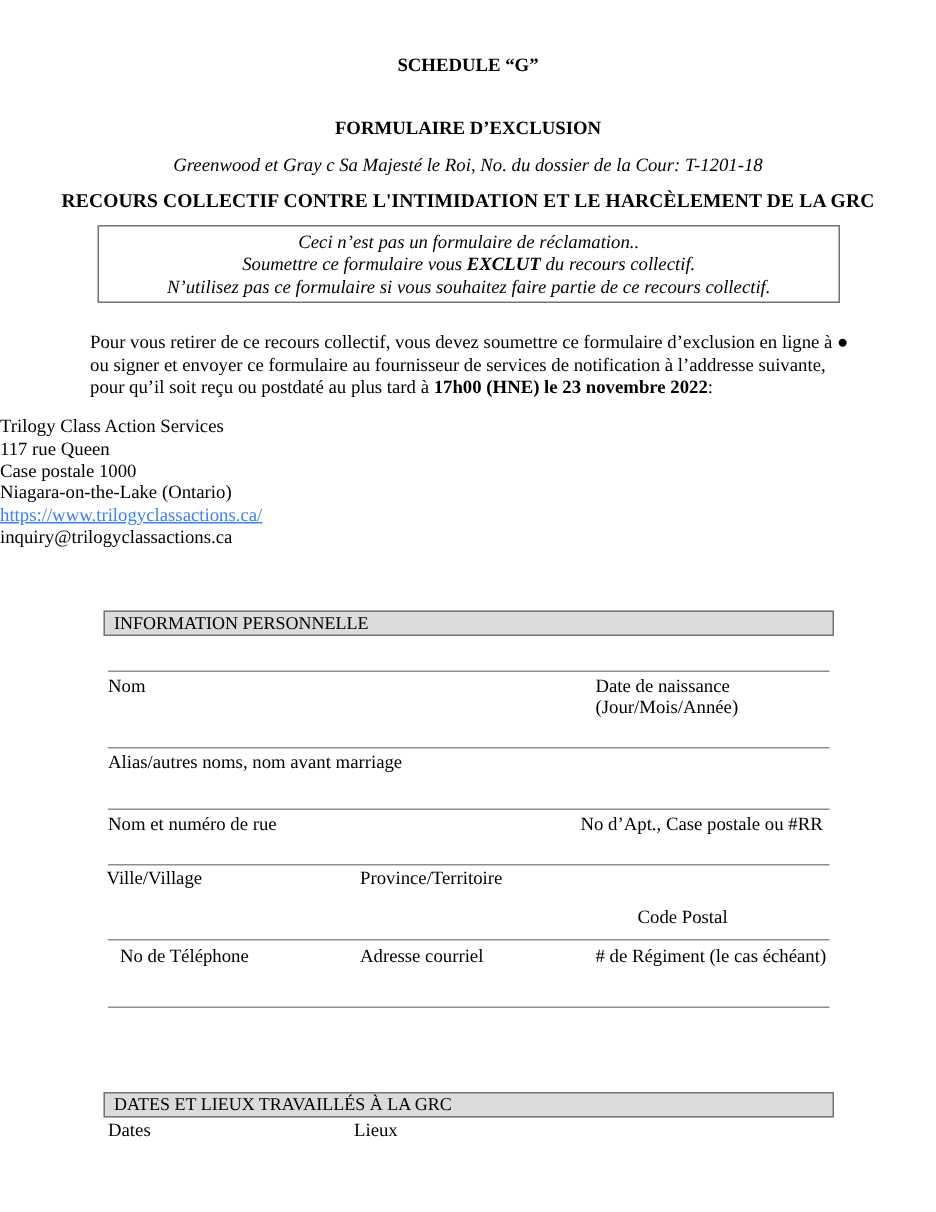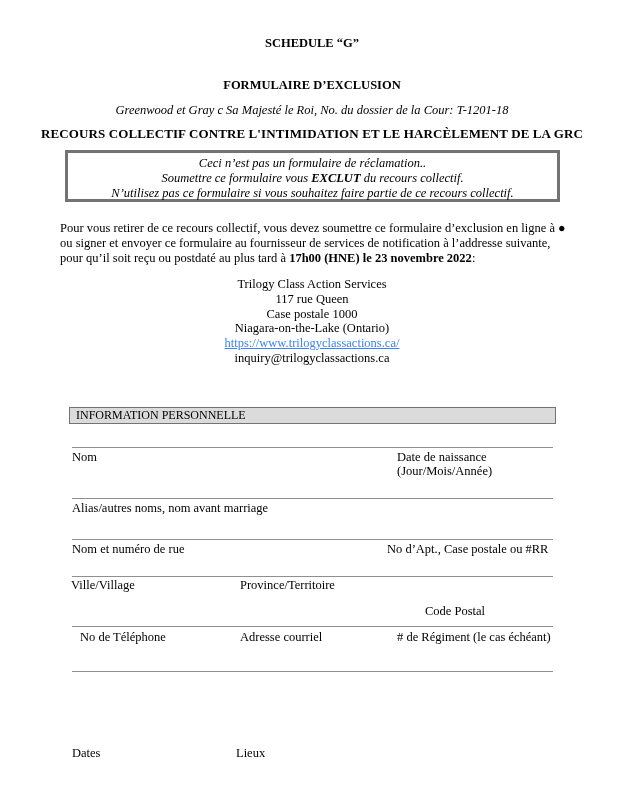--- a/index.html
+++ b/index.html
@@ -25,40 +25,39 @@
   .title-schedule   { top: 36px;  font-weight: bold; }
   .title-form       { top: 78px;  font-weight: bold; }
   .case-caption     { top: 103px; font-style: italic; }
   .title-classact   { top: 126px; font-weight: bold; font-size: 13px; letter-spacing: 0.1px; }
   .notice-box {
     position: absolute;
     left: 65px;
     top: 150px;
     width: 495px;
     height: 52px;
-    border: 3px solid #737373;
+    border: 1px solid #737373;
     text-align: center;
     font-style: italic;
     padding-top: 3px;
     line-height: 14.8px;
   }
   .notice-box .bold { font-style: italic; }
   .intro {
     position: absolute;
     left: 60px;
     top: 221px;
     line-height: 15px;
   }
   .intro div { white-space: nowrap; }
   .address {
     position: absolute;
     left: 0;
     right: 0;
     top: 277px;
-    text-align: center;
     line-height: 14.8px;
   }
   .link {
     color: #3b82f6;
     text-decoration: underline;
     cursor: pointer;
   }
   .section-bar {
     position: absolute;
     left: 69px;
@@ -141,17 +140,20 @@
 
   <div class="lbl" style="left:71px;  top:578px;">Ville/Village</div>
   <div class="lbl" style="left:240px; top:578px;">Province/Territoire</div>
   <div class="lbl" style="left:397px; top:604px;margin-left:28px;">Code Postal</div>
 
   <div class="lbl" style="left:80px;  top:630px;">No de Téléphone</div>
   <div class="lbl" style="left:240px; top:630px;">Adresse courriel</div>
   <div class="lbl" style="left:397px; top:630px;"># de Régiment (le cas échéant)</div>
 
 
+  <div class="section-bar bar-dates">
+    <span>DATES ET LIEUX TRAVAILLÉS À LA GRC</span>
+  </div>
 
   <div class="lbl" style="left:72px;  top:746px;">Dates</div>
   <div class="lbl" style="left:236px; top:746px;">Lieux</div>
 
 </div>
 
 </body></html>

